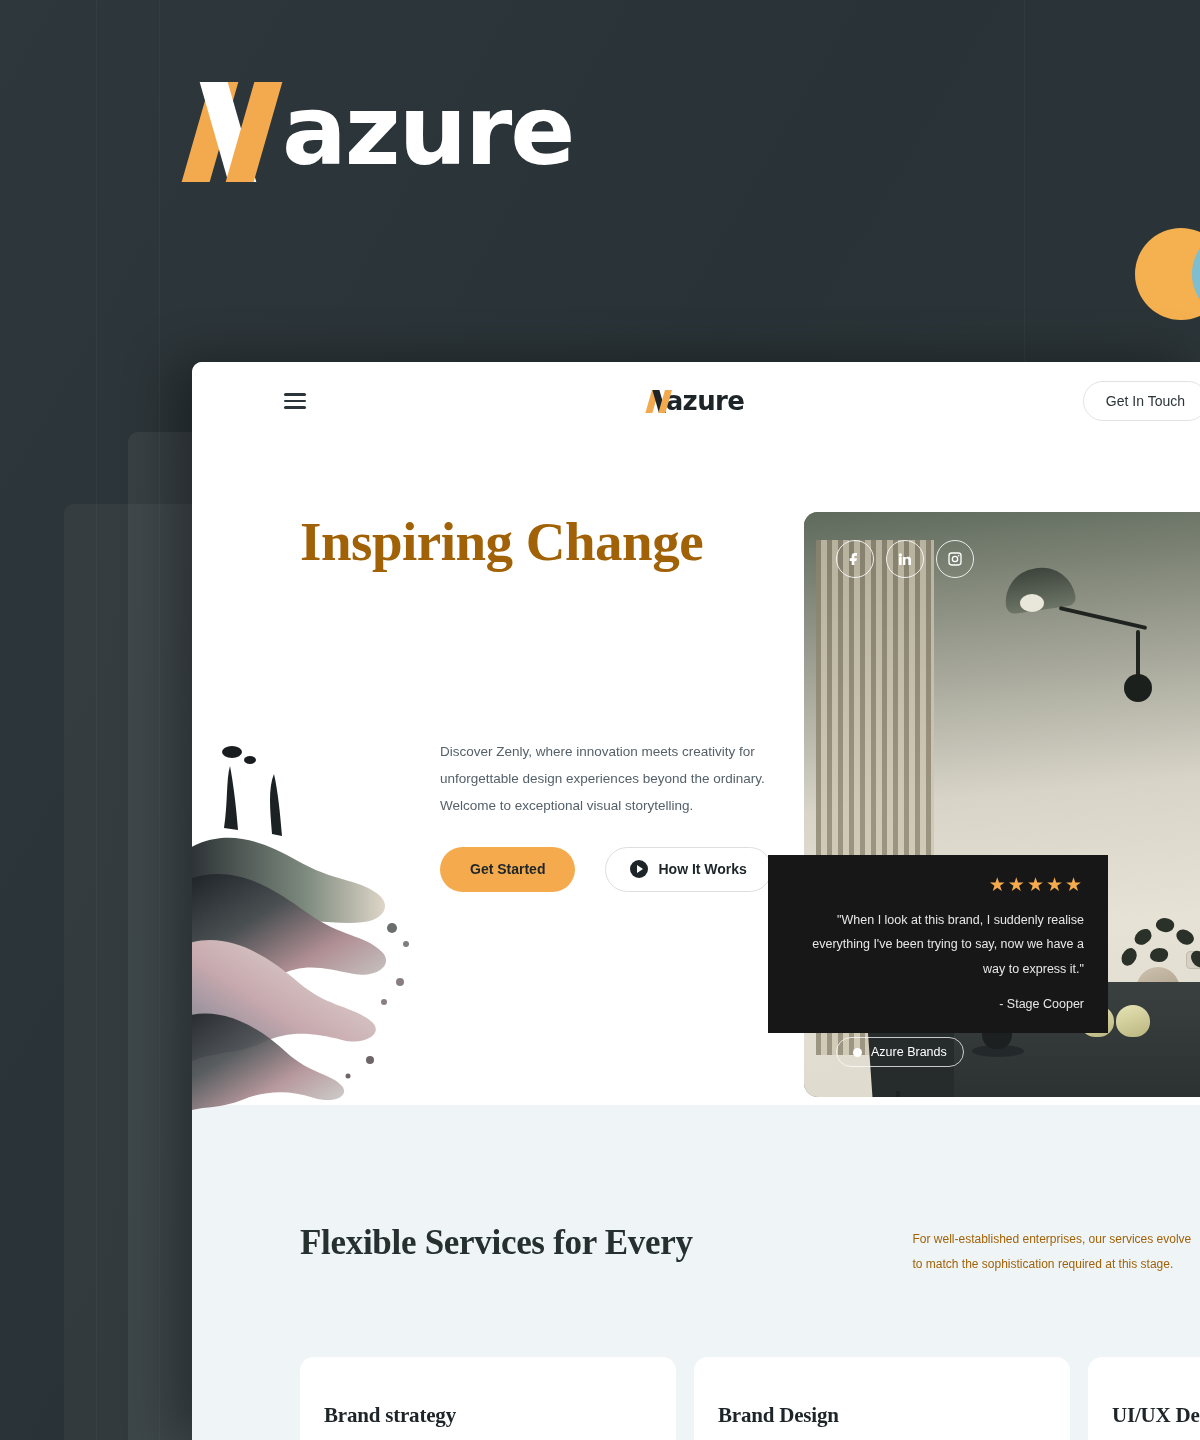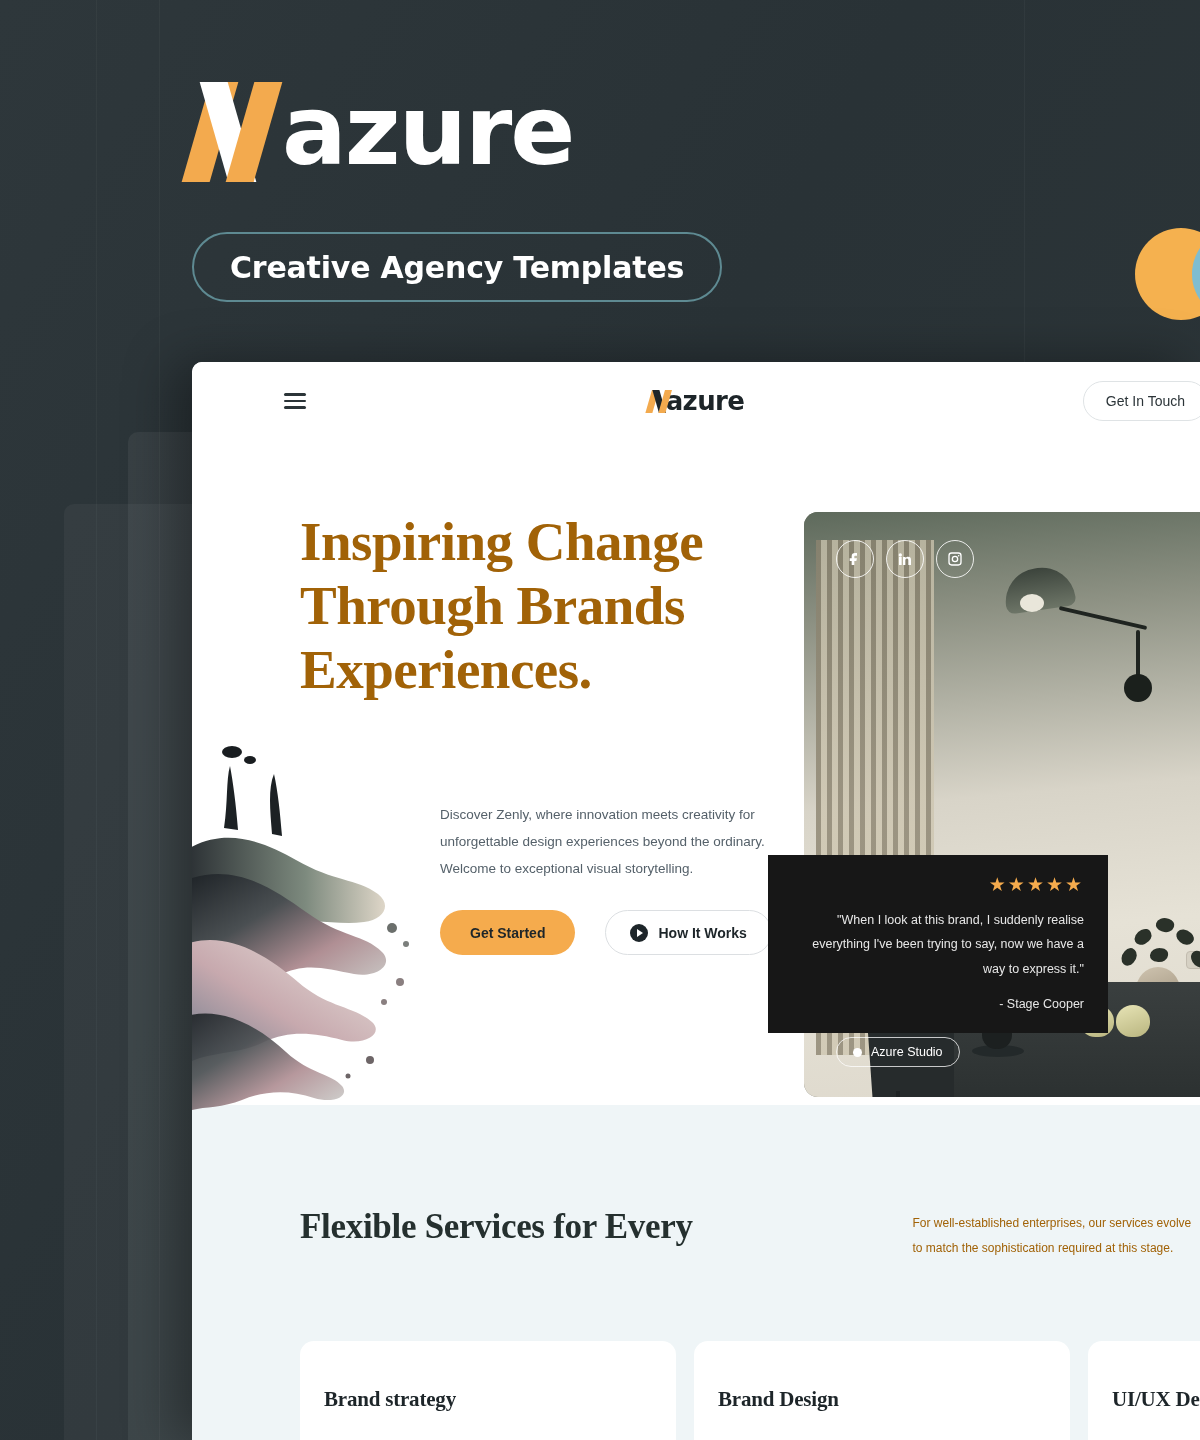--- a/index.html
+++ b/index.html
@@ -461,20 +461,21 @@
     left: 0; right: 0;
     top: 743px;
     bottom: 0;
     background: #eff5f7;
     padding: 100px 0 0 108px;
   }
   .svc-head {
     display: flex;
     justify-content: center;
     padding-right: 0;
+    margin-top: 16px;
   }
   .svc-title {
     font-family: "Liberation Serif", serif;
     font-weight: 700;
     font-size: 35px;
     line-height: 1.28;
     color: #25302f;
     letter-spacing: -0.3px;
     width: 470px;
   }
@@ -522,21 +523,20 @@
 <div class="brand-block">
   <div class="logo-row">
     <div class="logo-mark">
       <span class="bar s4"></span>
       <span class="bar s1"></span>
       <span class="bar s2"></span>
       <span class="bar s3"></span>
     </div>
     <div class="logo-word">azure</div>
   </div>
-  <div class="tagline-pill">Creative Agency Templates</div>
 </div>
 
 <div class="swatches">
   <span class="dot" style="left:0px;   background:#f5b14f"></span>
   <span class="dot" style="left:57px;  background:#7fbdd0"></span>
 
 </div>
 
 <div class="site">
 
@@ -555,22 +555,21 @@
       <span>azure</span>
     </div>
     <div class="get-in-touch">Get In Touch</div>
   </div>
 
   <div class="hero">
 
     <div class="hero-left">
       <h1 class="hero-title">
         <span>Inspiring Change</span><br>
-        <span>Through Brands</span><br>
-        <span>Experiences.</span>
+        <br>
       </h1>
       <p class="hero-desc">Discover Zenly, where innovation meets creativity for unforgettable design experiences beyond the ordinary. Welcome to exceptional visual storytelling.</p>
       <div class="hero-cta">
         <button class="btn-primary">Get Started</button>
         <button class="btn-ghost">
           <span class="play-dot"></span>
           <span>How It Works</span>
         </button>
       </div>
     </div>
@@ -664,21 +663,21 @@
         </div>
         <div class="social-btn">
           <svg viewBox="0 0 24 24">
               <path d="M7 2h10a5 5 0 0 1 5 5v10a5 5 0 0 1-5 5H7a5 5 0 0 1-5-5V7a5 5 0 0 1 5-5zm0 2a3 3 0 0 0-3 3v10a3 3 0 0 0 3 3h10a3 3 0 0 0 3-3V7a3 3 0 0 0-3-3zm5 3a5 5 0 1 1 0 10 5 5 0 0 1 0-10zm0 2a3 3 0 1 0 0 6 3 3 0 0 0 0-6zm5.5-3a1.2 1.2 0 1 1 0 2.4 1.2 1.2 0 0 1 0-2.4z"></path>
             </svg>
         </div>
       </div>
 
       <div class="studio-badge">
         <span class="dot-w"></span>
-        <span>Azure Studio</span>
+        <span>Azure Brands</span>
       </div>
     </div>
   </div>
 
   <div class="services">
     <div class="svc-head">
       <h2 class="svc-title">
         <span>Flexible Services for Every</span><br>
       </h2>
       <p class="svc-desc">For well-established enterprises, our services evolve to match the sophistication required at this stage.</p>

